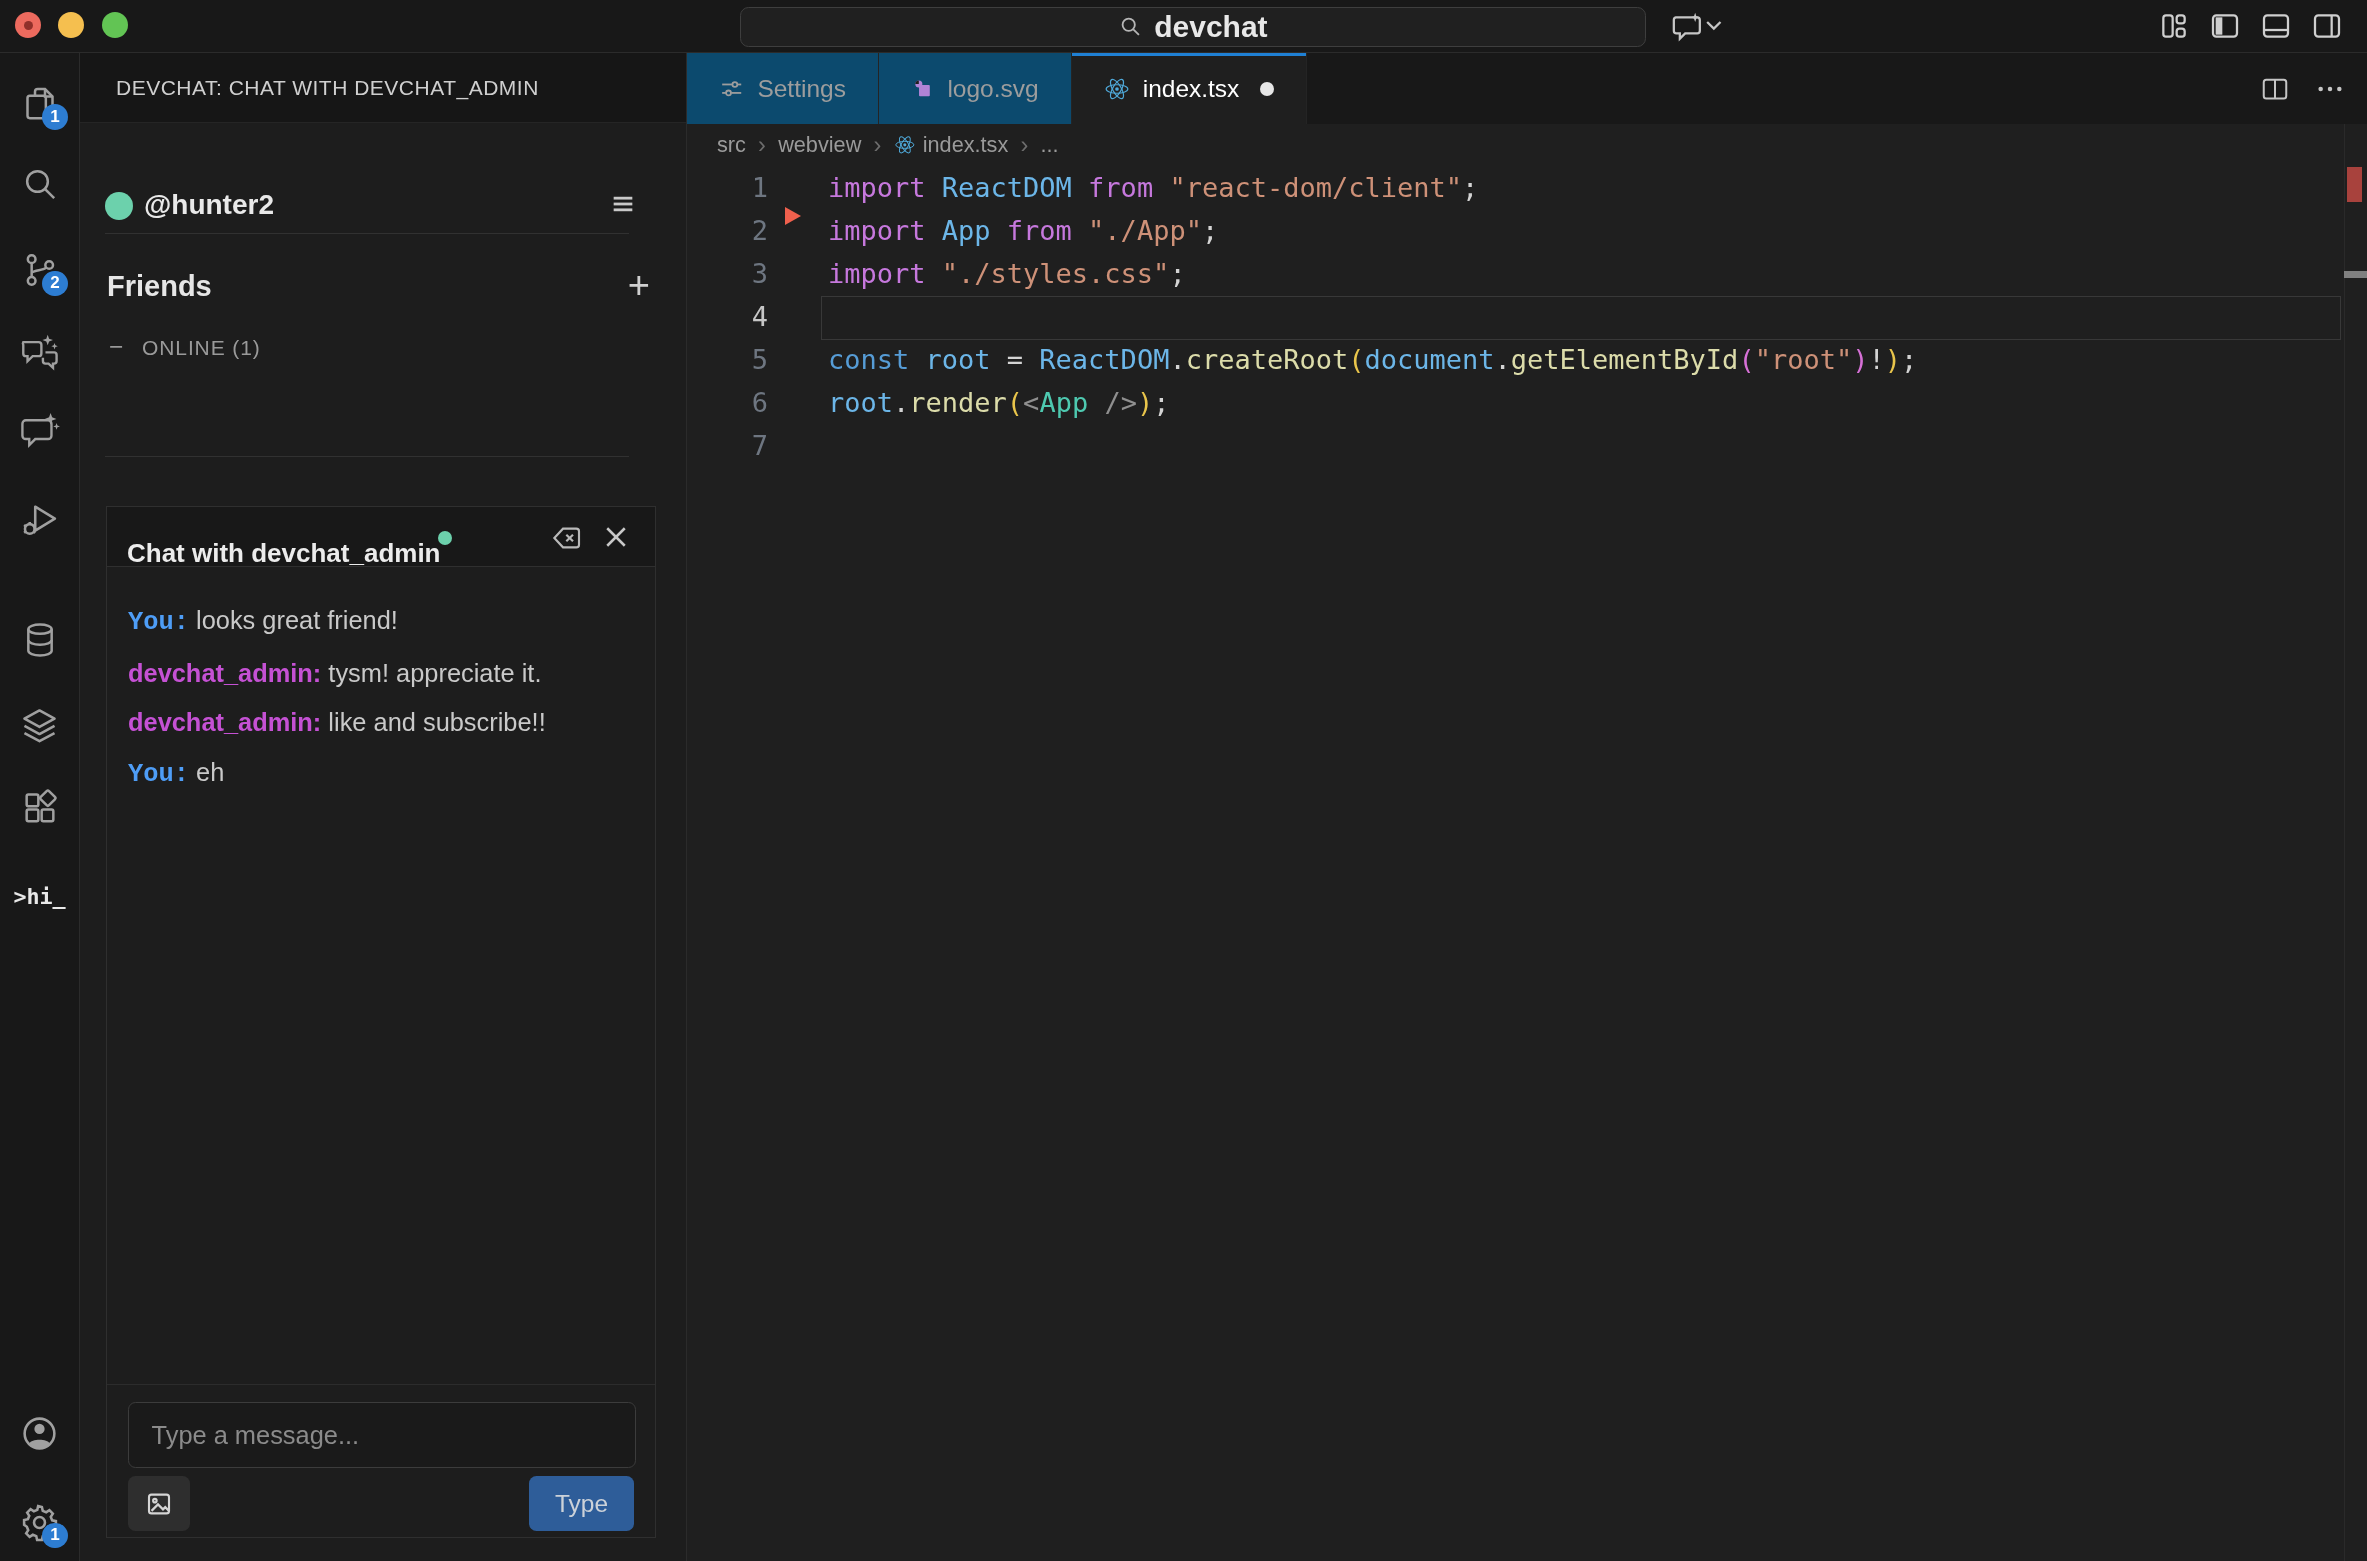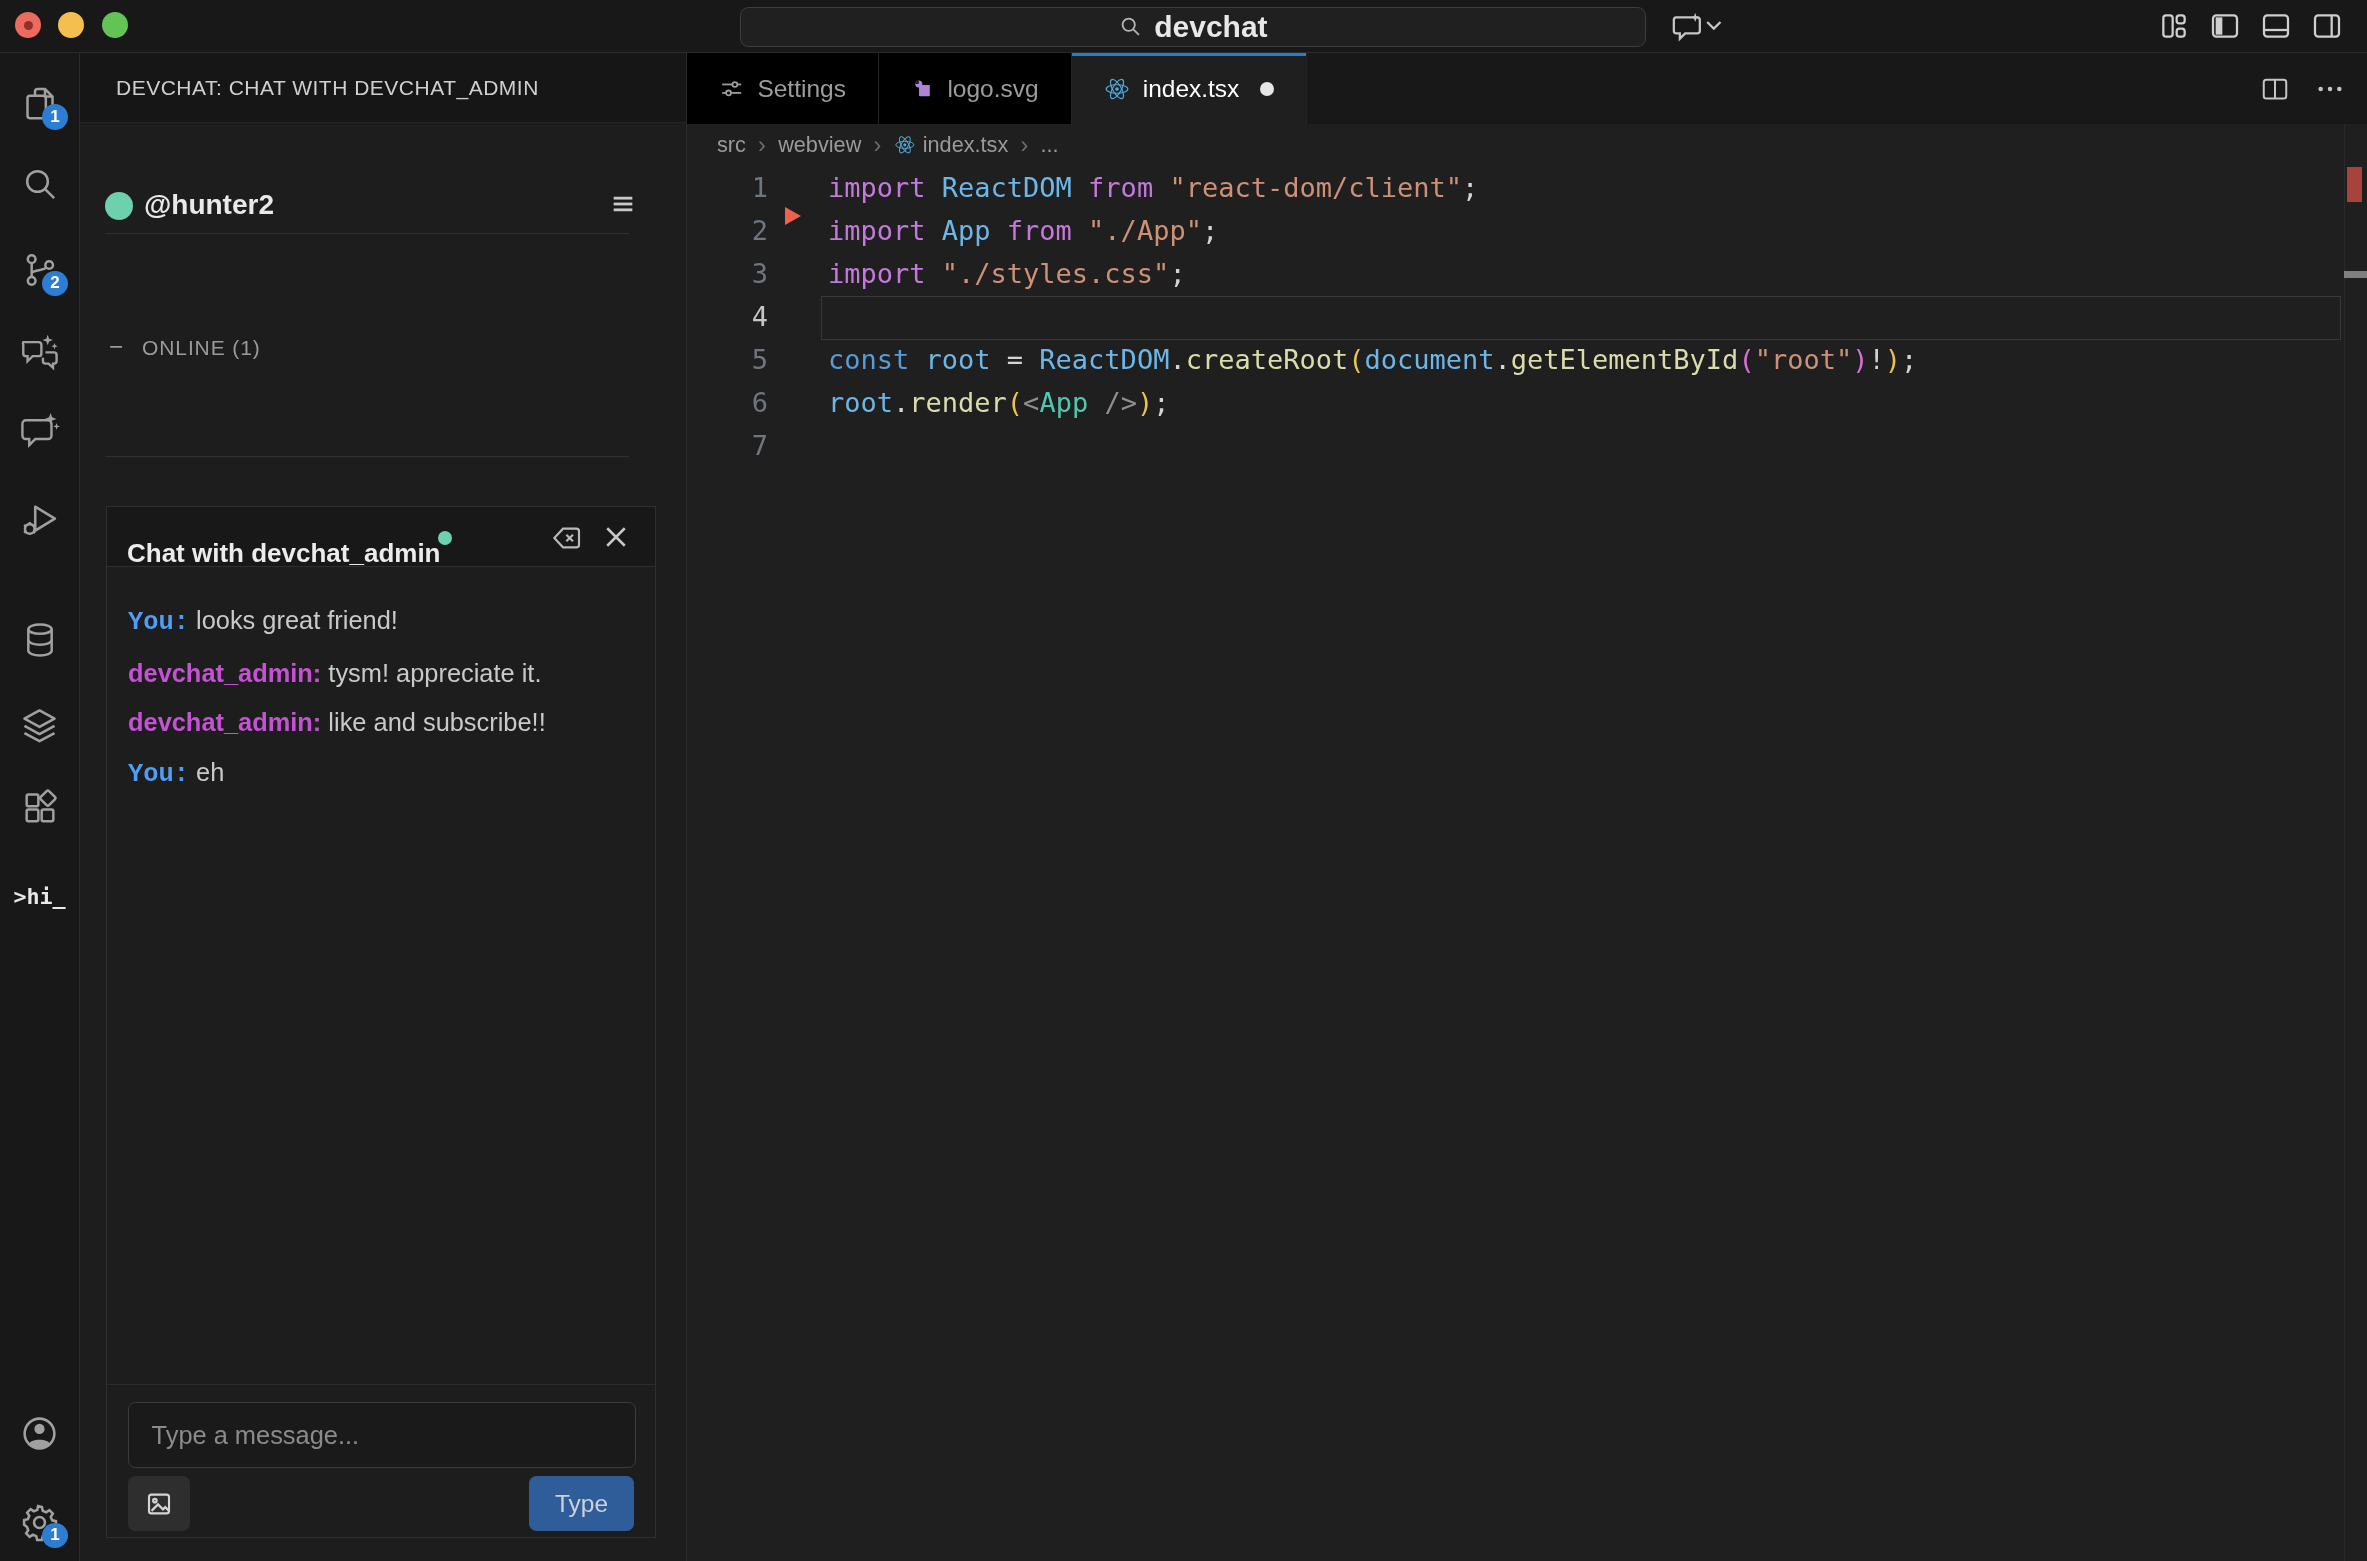--- a/index.html
+++ b/index.html
@@ -78,21 +78,21 @@
   #img-btn { position:absolute; left:21px; top:969px; width:62px; height:55px;
     background:#2e2e2e; border-radius:7.5px; display:flex; align-items:center; justify-content:center; }
   #send-btn { position:absolute; right:21px; top:969px; width:105px; height:55px;
     background:#2e5d99; border-radius:7.5px; display:flex; align-items:center; justify-content:center;
     color:#ccd2d9; font-size:24.5px; }
 
   
   #editor { position:absolute; left:687px; top:53px; width:1680px; height:1508px; background:#1f1f1f; }
   #tabstrip { position:absolute; left:0; top:0; width:100%; height:71px; background:#181818; display:flex; }
   .tab { position:relative; height:71px; display:flex; align-items:center; padding:0 32px; gap:13px;
-    border-right:0.9px solid #242424; background:#000000; color:#9d9d9d; font-size:24.5px; }
+    border-right:0.9px solid #242424; background:#0c4a6e; color:#9d9d9d; font-size:24.5px; }
   .tab.active { background:#1f1f1f; color:#ffffff; }
   .tab.active::before { content:""; position:absolute; left:0; top:0; width:100%; height:2.8px; background:#1f80d4; }
   .tab .mod-dot { width:14px; height:14px; border-radius:50%; background:#e6e6e6; margin-left:7.5px; }
   #editor-actions { position:absolute; right:21px; top:0; height:71px; display:flex; align-items:center; gap:24.5px; color:#c5c5c5; }
   #breadcrumb { position:absolute; left:0; top:71px; width:100%; height:42px; background:#1f1f1f;
     display:flex; align-items:center; padding-left:30px; gap:12.2px; font-size:21.7px; color:#9a9a9a; }
   #breadcrumb .sep { color:#6d6d6d; font-size:23.5px; }
   #breadcrumb .crumb { display:flex; align-items:center; gap:7.5px; }
 
   #codearea { position:absolute; left:0; top:113px; width:100%; }
@@ -288,20 +288,24 @@
         <svg width="28" height="28" viewBox="0 0 24 24" stroke="#c9c9c9" stroke-width="2.4" fill="none">
           <line x1="4" y1="7" x2="20" y2="7"></line>
             <line x1="4" y1="12" x2="20" y2="12"></line>
             <line x1="4" y1="17" x2="20" y2="17"></line>
         </svg>
       </span>
     </div>
 
     <div class="divider" style="top:180px"></div>
 
+    <div id="friends-head">
+      <span class="t">Friends</span>
+      <span class="plus">+</span>
+    </div>
 
     <div id="online-row">
       <span class="minus">−</span>
       <span class="t">ONLINE (1)</span>
     </div>
 
 
     <div class="divider" style="top:403px"></div>
 
     <div id="chat-card">

